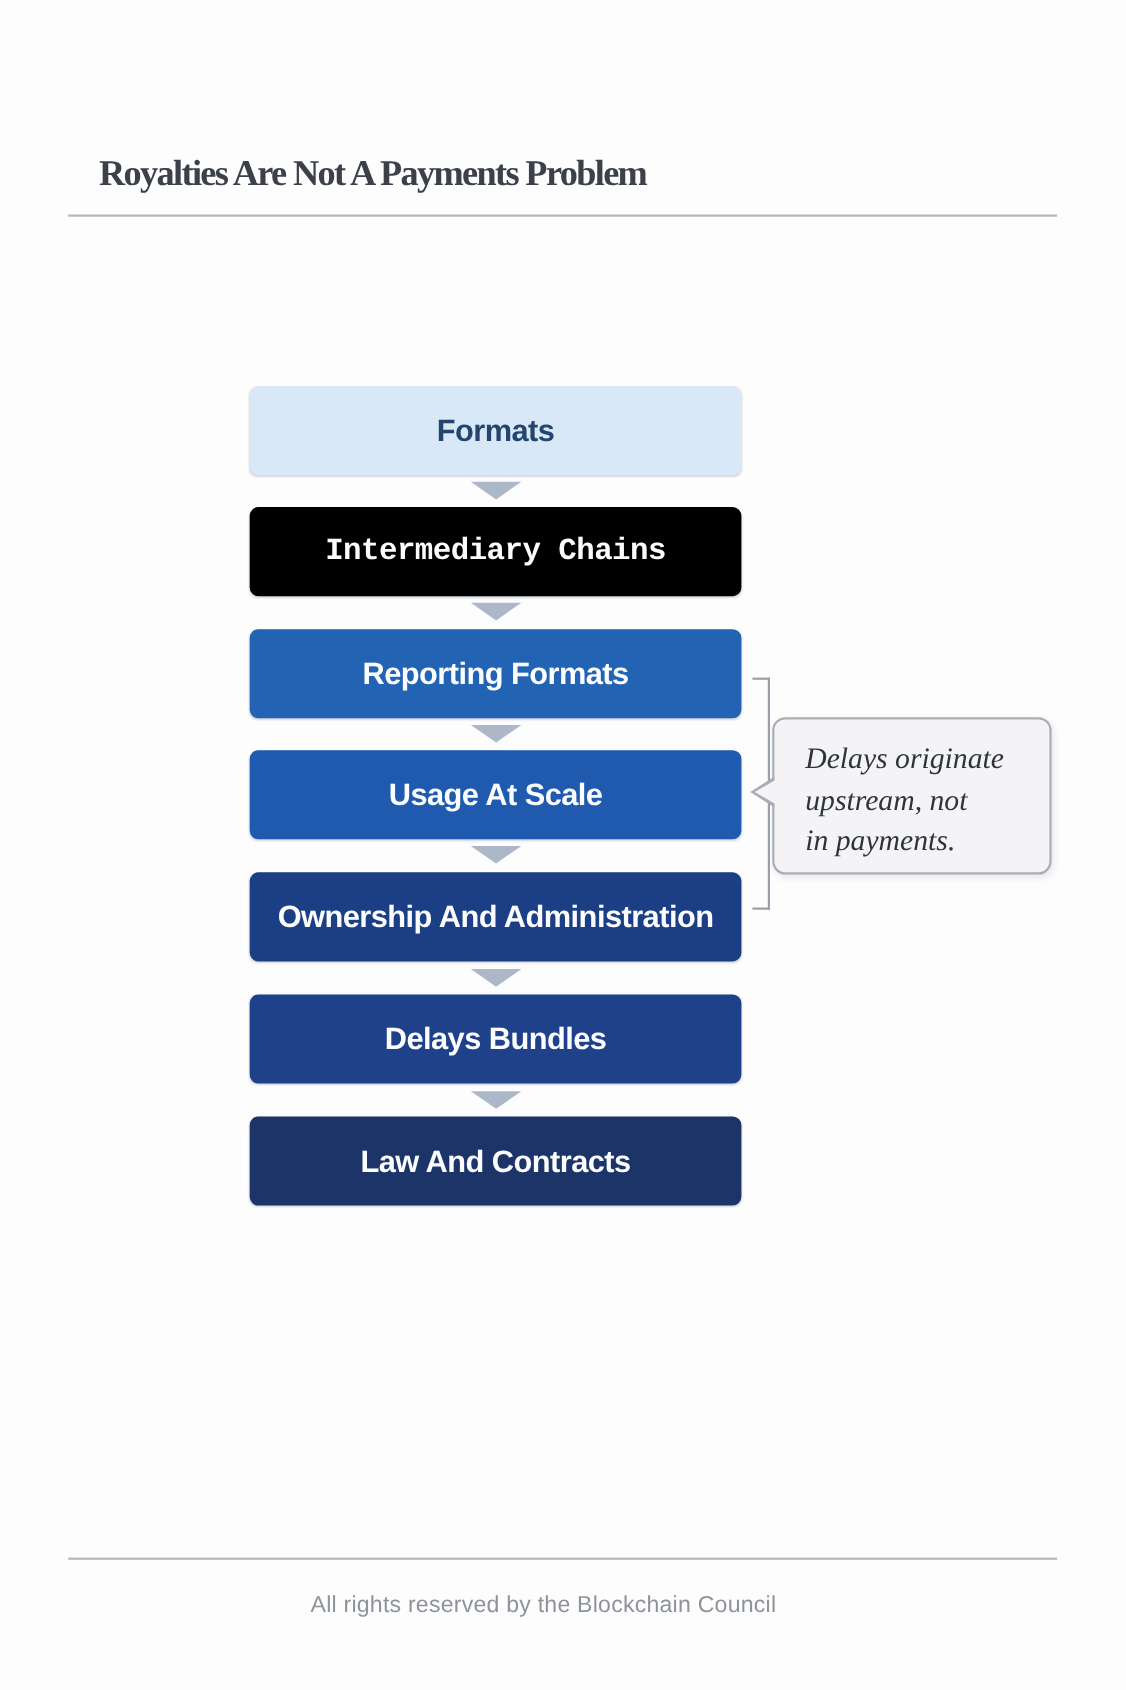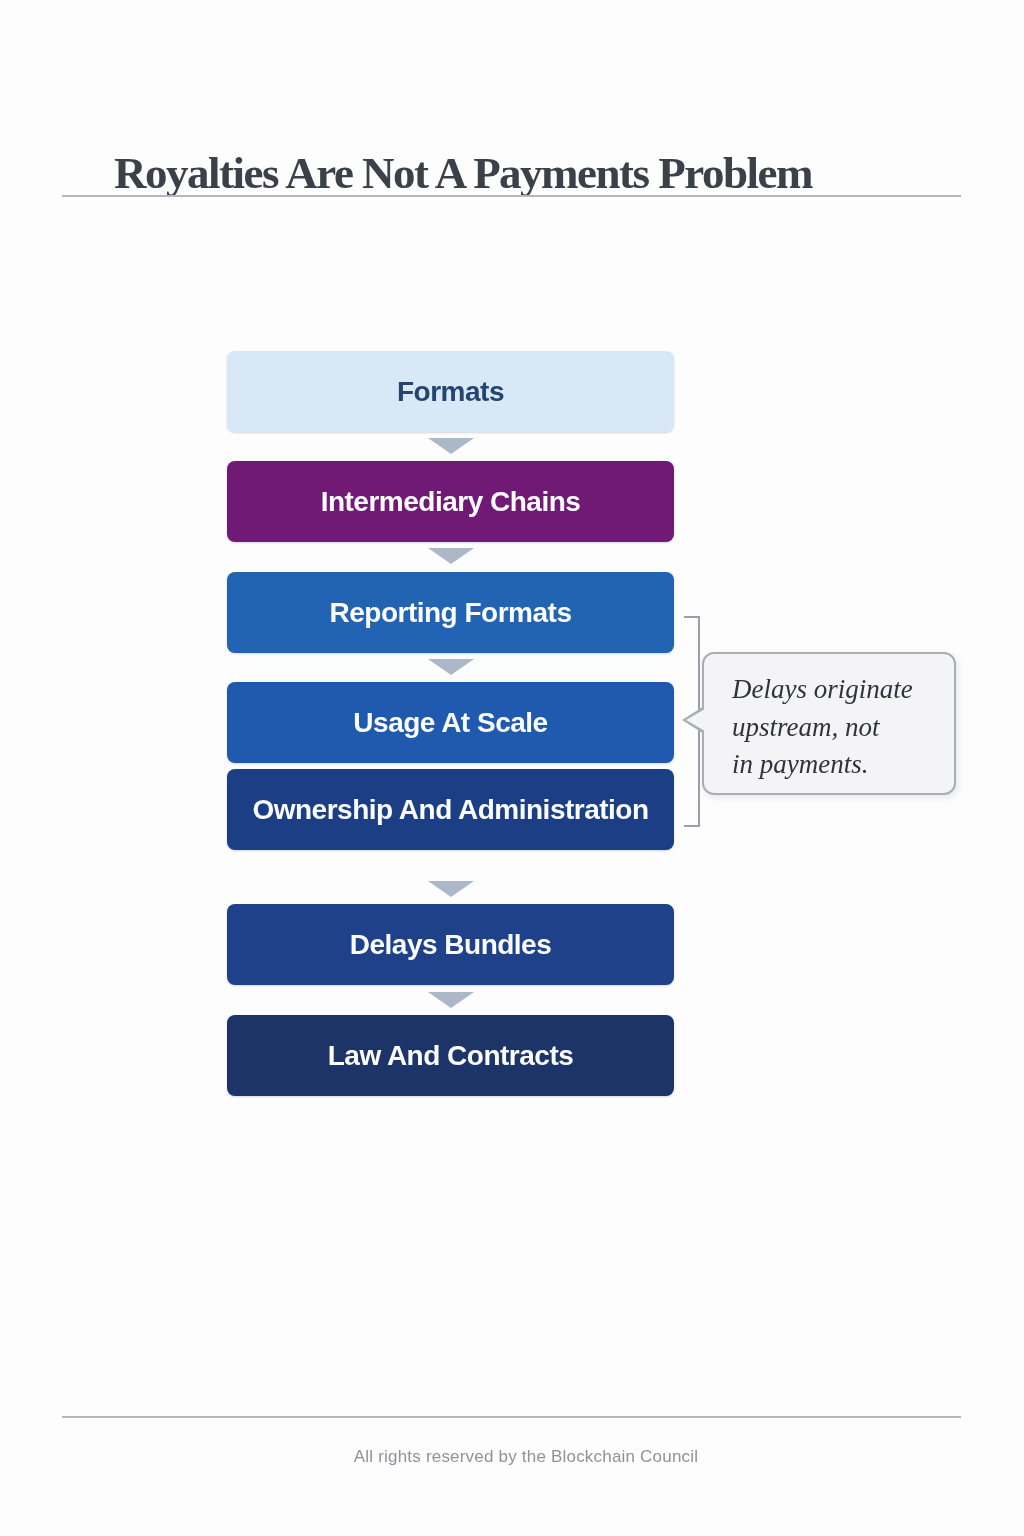--- a/index.html
+++ b/index.html
@@ -3,42 +3,41 @@
 <meta charset="utf-8">
 <style>
   html,body{margin:0;padding:0;}
   body{
     width:1024px;height:1536px;position:relative;overflow:hidden;
     background:#fdfdfe;
     font-family:"Liberation Sans",sans-serif;
   }
   .page-title{
     position:absolute;left:90px;top:118px;width:880px;
-    font-size:45px;font-weight:700;letter-spacing:-1.5px;
+    font-size:33px;font-weight:700;letter-spacing:-1.5px;
     color:#3c4149;line-height:1.15;
     font-family:"Liberation Serif","DejaVu Serif",serif;
-    margin-left:24px;
   }
   .rule{
     position:absolute;left:62px;width:899px;height:2px;background:#b4b7bd;
   }
   .rule-top{top:195px;}
   .rule-bottom{top:1416px;}
   .flow-step{
     position:absolute;left:227px;width:447px;height:81px;
     border-radius:8px;box-sizing:border-box;
     display:flex;align-items:center;justify-content:center;
     font-size:28px;font-weight:700;letter-spacing:-0.5px;
     box-shadow:0 1px 2px rgba(20,40,80,0.18);
   }
   .step-0{top:351px;}
   .step-1{top:461px;}
   .step-2{top:572px;}
   .step-3{top:682px;}
-  .step-4{top:769px;}
+  .step-4{top:793px;}
   .step-5{top:904px;}
   .step-6{top:1015px;}
   .down-arrow{
     position:absolute;left:428px;width:0;height:0;
     border-left:23px solid transparent;border-right:23px solid transparent;
     border-top:16px solid #acb8c8;
   }
   .arrow-0{top:438px;}
   .arrow-1{top:548px;}
   .arrow-2{top:659px;}
@@ -66,33 +65,33 @@
     border-right:19px solid #f4f4f6;
   }
   .callout-text{
     position:absolute;left:28px;top:17px;width:205px;
     font-family:"Liberation Serif","DejaVu Serif",serif;
     font-style:italic;font-size:27px;line-height:37.5px;color:#2f343c;
   }
   .callout-text span{display:block;}
   .footer-text{
     position:absolute;left:0;top:1447px;width:988px;text-align:center;
-    font-size:17px;color:#8e939a;letter-spacing:0.2px;padding-left:32px;
+    font-size:21px;color:#8e939a;letter-spacing:0.2px;
   }
 </style>
 </head>
 <body>
 
 <h1 class="page-title">Royalties Are Not A Payments Problem</h1>
 <div class="rule rule-top"></div>
 
 <div class="flow-step step-0" style="background: rgb(217, 232, 246); color: rgb(36, 70, 110);">Formats</div>
 <div class="down-arrow arrow-0" style="border-top-color: rgb(172, 184, 200);"></div>
 
-<div class="flow-step step-1" style="background: #701a75; color: rgb(250, 252, 254);">Intermediary Chains</div>
+<div class="flow-step step-1" style="background: #000000; color: rgb(250, 252, 254); font-family: Liberation Mono, monospace;">Intermediary Chains</div>
 <div class="down-arrow arrow-1" style="border-top-color: rgb(172, 184, 200);"></div>
 
 <div class="flow-step step-2" style="background: rgb(34, 99, 179); color: rgb(250, 252, 254);">Reporting Formats</div>
 <div class="down-arrow arrow-2" style="border-top-color: rgb(172, 184, 200);"></div>
 
 <div class="flow-step step-3" style="background: rgb(31, 90, 174); color: rgb(250, 252, 254);">Usage At Scale</div>
 <div class="down-arrow arrow-3" style="border-top-color: rgb(172, 184, 200);"></div>
 
 <div class="flow-step step-4" style="background: rgb(28, 62, 132); color: rgb(250, 252, 254);">Ownership And Administration</div>
 <div class="down-arrow arrow-4" style="border-top-color: rgb(172, 184, 200);"></div>

